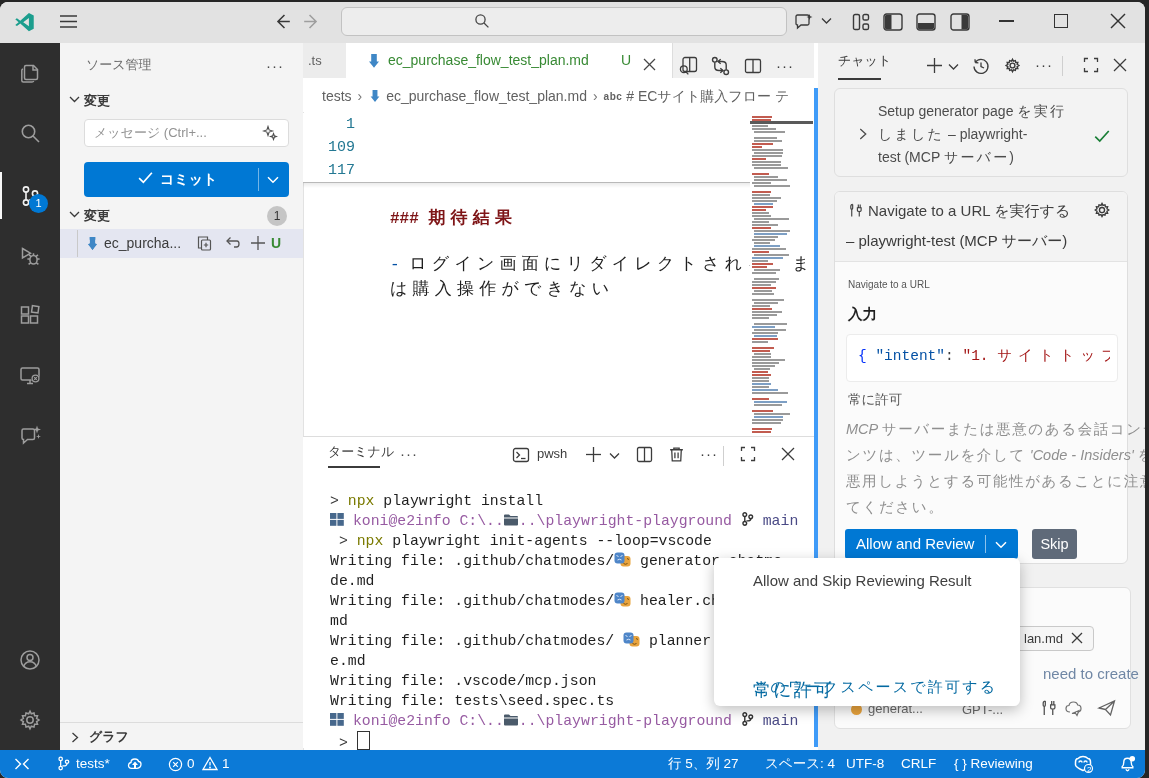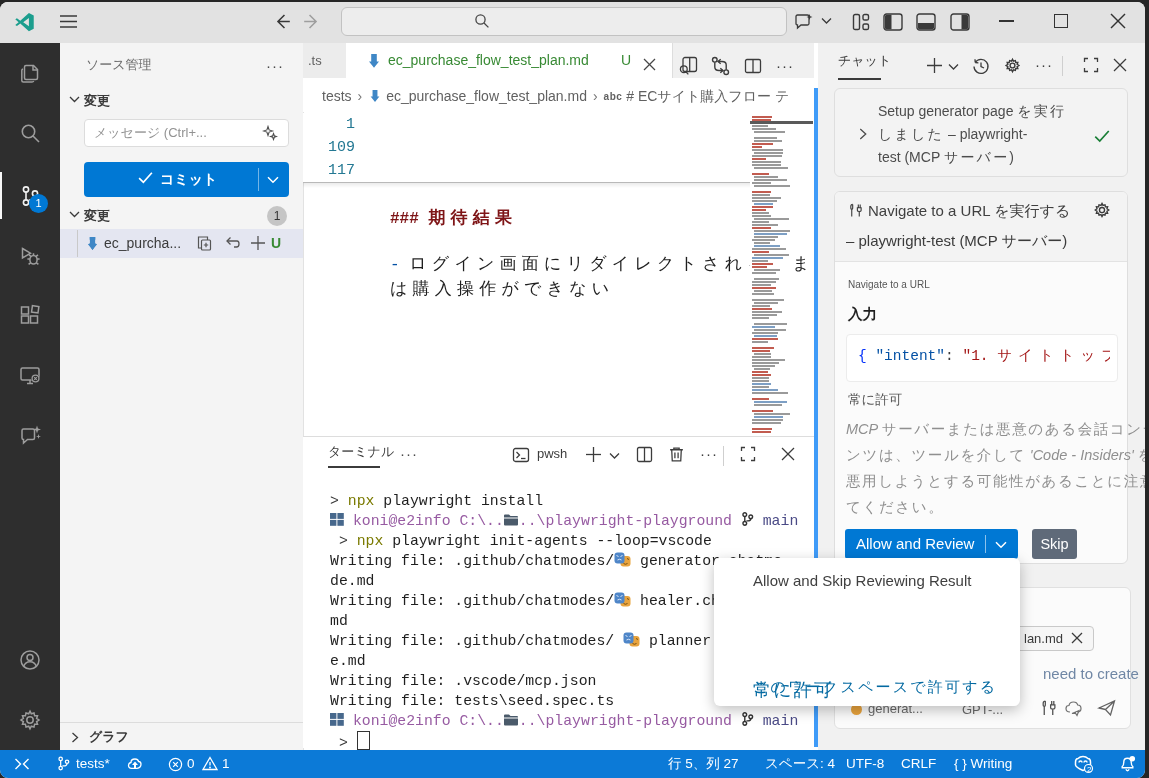--- a/index.html
+++ b/index.html
@@ -705,21 +705,21 @@
             <path fill="none" stroke="#fff" stroke-width="1.3" d="M8 1.5 L15 13.5 L1 13.5 Z"></path>
             <path d="M8 6 L8 9.5" stroke="#fff" stroke-width="1.3"></path>
             <circle cx="8" cy="11.5" r="0.9" fill="#fff"></circle>
           </svg>
         </div>
 <div class="a" style="left:222px;top:750px;height:28px;line-height:28px;font-size:13.5px;color:#fff;z-index:41">1</div>
 <div class="a" style="left:668px;top:750px;height:28px;line-height:28px;font-size:13.5px;color:#fff;z-index:41">行 5、列 27</div>
 <div class="a" style="left:765px;top:750px;height:28px;line-height:28px;font-size:13.5px;color:#fff;z-index:41">スペース: 4</div>
 <div class="a" style="left:846px;top:750px;height:28px;line-height:28px;font-size:13.5px;color:#fff;z-index:41">UTF-8</div>
 <div class="a" style="left:901px;top:750px;height:28px;line-height:28px;font-size:13.5px;color:#fff;z-index:41">CRLF</div>
-<div class="a" style="left:954px;top:750px;height:28px;line-height:28px;font-size:13.5px;color:#fff;z-index:41">{ } Writing</div>
+<div class="a" style="left:954px;top:750px;height:28px;line-height:28px;font-size:13.5px;color:#fff;z-index:41">{ } Reviewing</div>
 <div class="a" style="left:1071px;top:754px;z-index:41">
           <svg width="24" height="20" viewBox="0 0 24 20">
             <path fill="none" stroke="#fff" stroke-width="1.5" d="M7 4.5 Q9 2.5 12 2.5 Q15 2.5 17 4.5 Q19.5 4.7 19.5 8 L19.5 11 Q19.5 13 12 16.5 Q4.5 13 4.5 11 L4.5 8 Q4.5 4.7 7 4.5 Z M8 8.5 Q8 7 9.5 7 Q11 7 11 8.5 M13 8.5 Q13 7 14.5 7 Q16 7 16 8.5"></path>
             <circle cx="17.5" cy="14.5" r="4" fill="#0c7ad7" stroke="#fff" stroke-width="1.2"></circle>
             <text x="15.9" y="17.5" font-size="8" fill="#fff" font-family="Liberation Sans">2</text>
           </svg>
         </div>
 <div class="a" style="left:1119px;top:755px;z-index:41">
           <svg width="17" height="17" viewBox="0 0 16 16">
             <path fill="none" stroke="#fff" stroke-width="1.3" d="M3 12 L3 11 Q4.5 10 4.5 6.5 Q4.5 3 8 3 Q11.5 3 11.5 6.5 Q11.5 10 13 11 L13 12 Z"></path>

